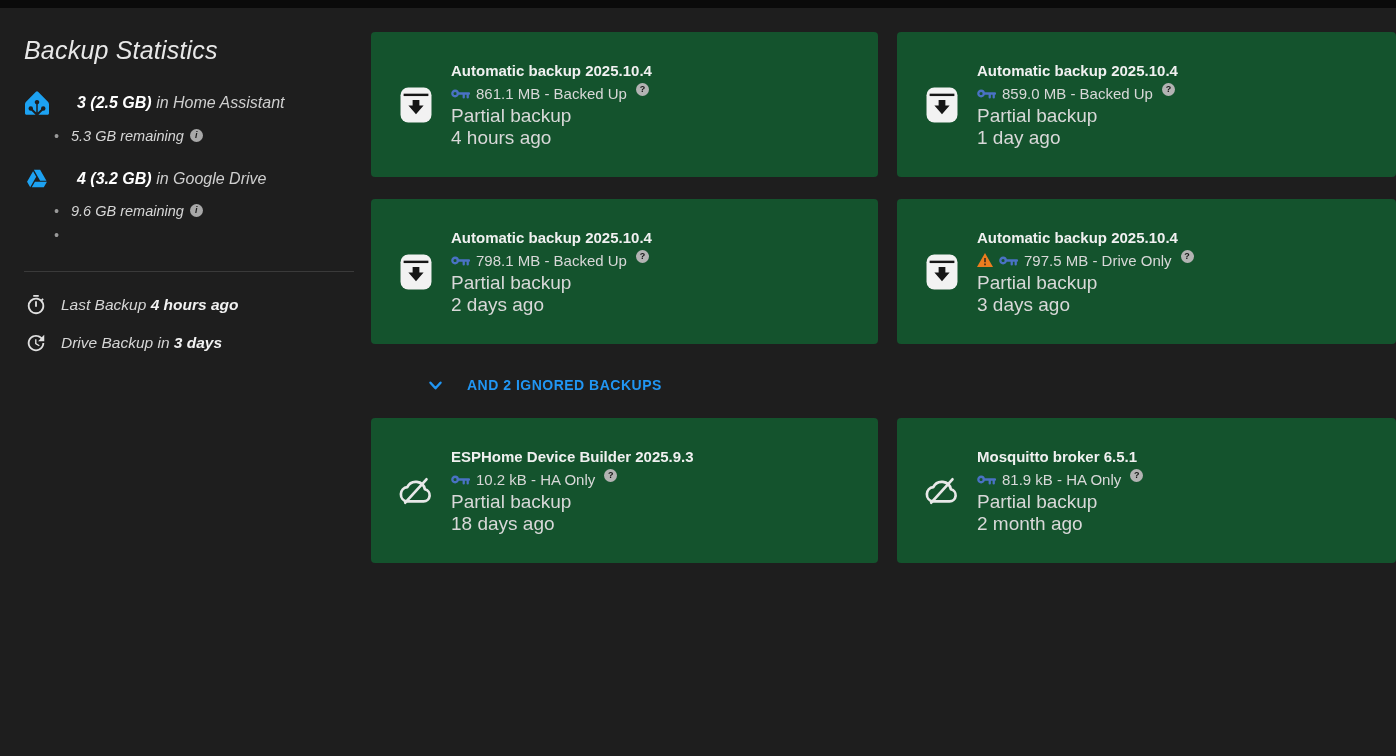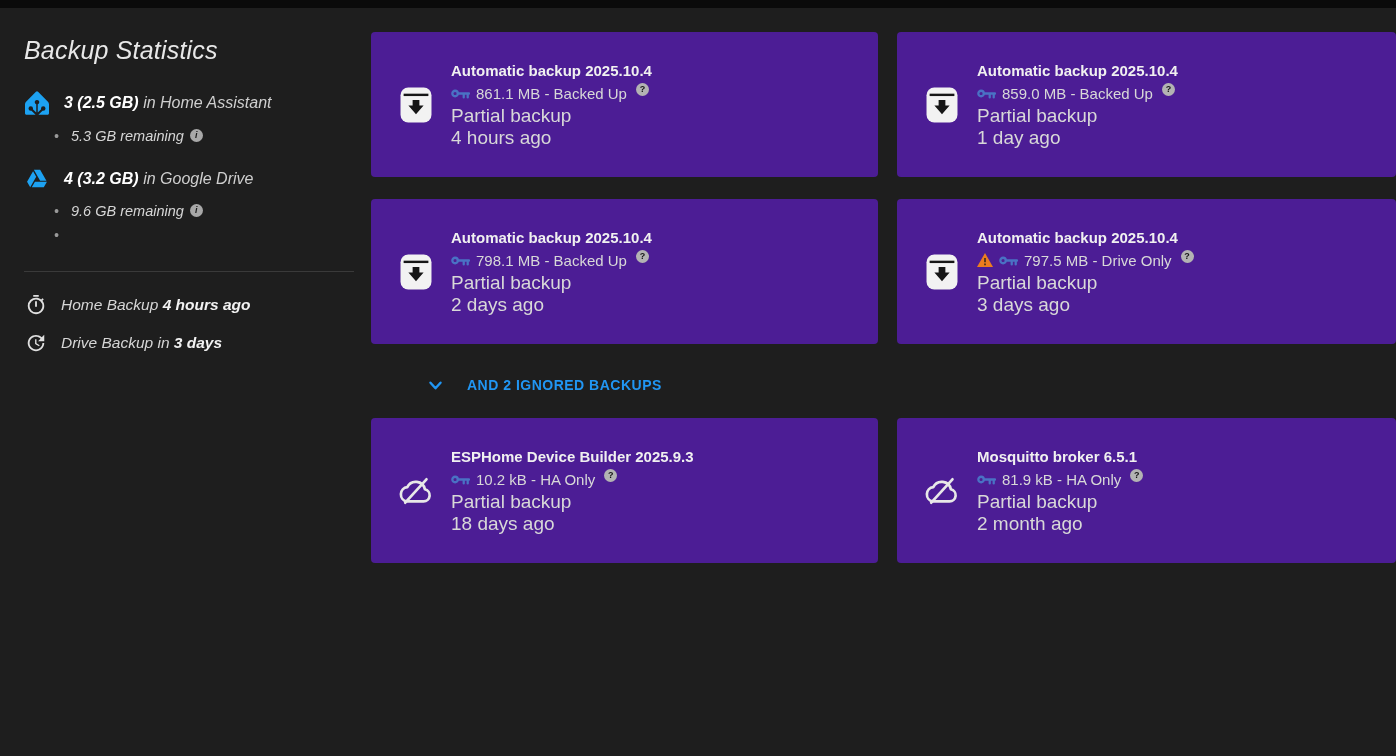--- a/index.html
+++ b/index.html
@@ -11,21 +11,21 @@
     overflow: hidden;
   }
   .topbar { width: 100%; height: 8px; background: #0a0a0a; }
 
   
   .sidebar { position: absolute; left: 24px; top: 36px; width: 332px; font-style: italic; }
   .sidebar h1 {
     font-size: 25px; font-weight: 400; color: #e8e8e8;
     letter-spacing: .2px; margin-bottom: 26px;
   }
-  .src-row { display: flex; align-items: center; gap: 14px; margin-bottom: 9px; }
+  .src-row { display: flex; align-items: center; gap: 27px; margin-bottom: 9px; }
   .src-row .src-icon { width: 26px; display: flex; justify-content: center; flex: none; }
   .src-count { font-size: 16px; font-weight: 700; color: #ffffff; }
   .src-loc { font-size: 16px; color: #cfcfcf; }
   ul.bullets { list-style: none; margin: 0 0 20px 30px; }
   ul.bullets li {
     position: relative; padding-left: 17px;
     font-size: 14.5px; color: #d6d6d6; line-height: 24px; min-height: 24px;
   }
   ul.bullets li::before {
     content: "•"; position: absolute; left: 0; top: 0; color: #9a9a9a; font-size: 14px;
@@ -41,21 +41,21 @@
   .sched-row .sched-icon { width: 24px; display: flex; justify-content: center; flex: none; }
   .sched-text { font-size: 15.5px; color: #d6d6d6; }
   .sched-text b { color: #f2f2f2; font-weight: 700; }
 
   
   .main {
     position: absolute; left: 371px; top: 32px; right: 0;
     display: grid; grid-template-columns: 507px 1fr; gap: 22px 19px;
   }
   .card {
-    background: #4c1d95; border-radius: 4px; height: 145px;
+    background: #14532d; border-radius: 4px; height: 145px;
     display: flex; align-items: center; gap: 16px; padding: 0 16px 0 26px;
   }
   .card-icon { width: 38px; flex: none; display: flex; justify-content: center; }
   .card-body { display: flex; flex-direction: column; }
   .card-title { font-size: 15px; font-weight: 700; color: #f0f0f0; line-height: 22px; }
   .card-size-line { display: flex; align-items: center; gap: 6px; line-height: 23px; font-size: 15px; color: #d8d8d8; }
   .card-size-line .sep { white-space: pre; }
   .card-type, .card-age { font-size: 19px; color: #d8d8d8; line-height: 22.5px; }
   .help {
     display: inline-block; width: 13px; height: 13px; border-radius: 50%;
@@ -107,21 +107,21 @@
   </ul>
 
   <hr class="divider">
 
   <div class="sched-row">
     <span class="sched-icon">
       <svg width="22" height="22" viewBox="0 0 24 24">
           <path fill="#e0e0e0" d="M12,20A7,7 0 0,1 5,13A7,7 0 0,1 12,6A7,7 0 0,1 19,13A7,7 0 0,1 12,20M19.03,7.39L20.45,5.97C20,5.46 19.55,5 19.04,4.56L17.62,6C16.07,4.74 14.12,4 12,4A9,9 0 0,0 3,13A9,9 0 0,0 12,22C17,22 21,17.97 21,13C21,10.88 20.26,8.93 19.03,7.39M11,14H13V8H11M15,1H9V3H15V1Z"></path>
         </svg>
     </span>
-    <span class="sched-text"><span>Home Backup</span> <b>4 hours ago</b></span>
+    <span class="sched-text"><span>Last Backup</span> <b>4 hours ago</b></span>
   </div>
   <div class="sched-row">
     <span class="sched-icon">
       <svg width="22" height="22" viewBox="0 0 24 24">
           <path fill="#e0e0e0" d="M21,10.12H14.22L16.96,7.3C14.23,4.6 9.81,4.5 7.08,7.2C4.35,9.91 4.35,14.28 7.08,17C9.81,19.7 14.23,19.7 16.96,17C18.32,15.65 19,14.08 19,12.1H21C21,14.08 20.12,16.65 18.36,18.39C14.85,21.87 9.15,21.87 5.64,18.39C2.14,14.92 2.11,9.28 5.62,5.81C9.13,2.34 14.76,2.34 18.27,5.81L21,3V10.12M12.5,8V12.25L16,14.33L15.28,15.54L11,13V8H12.5Z"></path>
         </svg>
     </span>
     <span class="sched-text"><span>Drive Backup in</span> <b>3 days</b></span>
   </div>
 </div>

